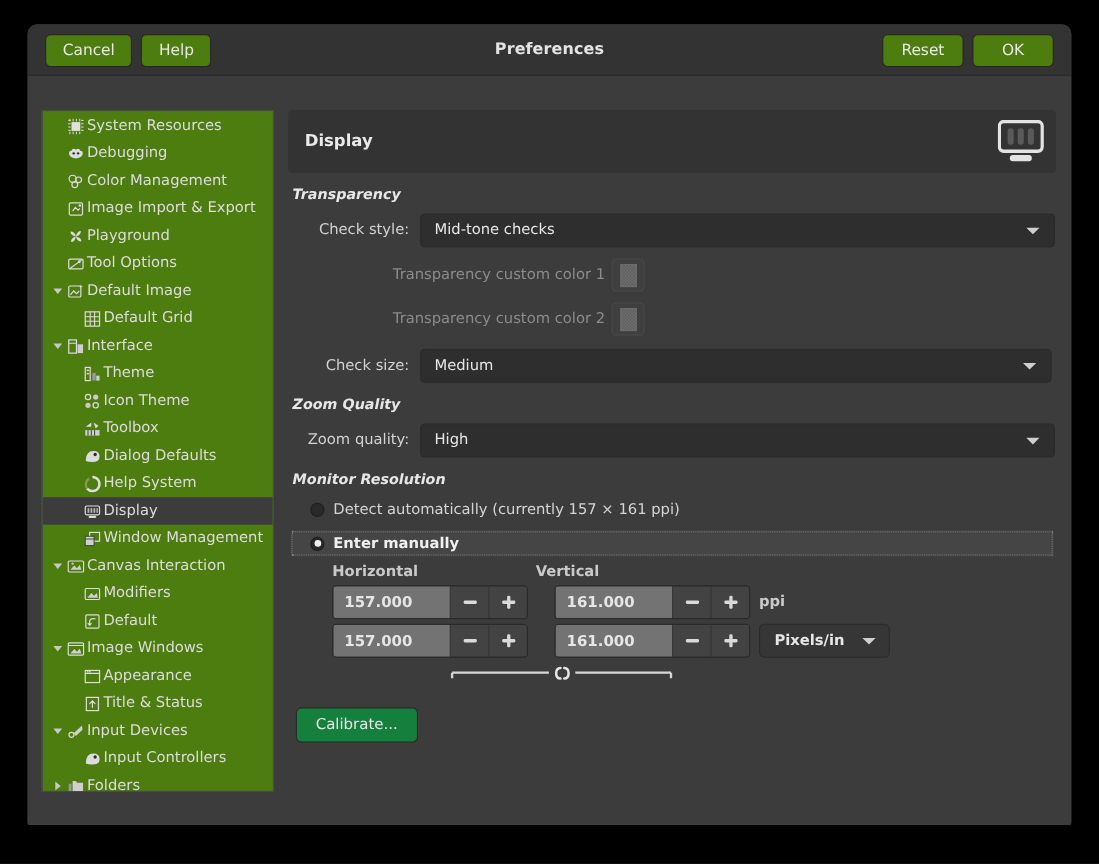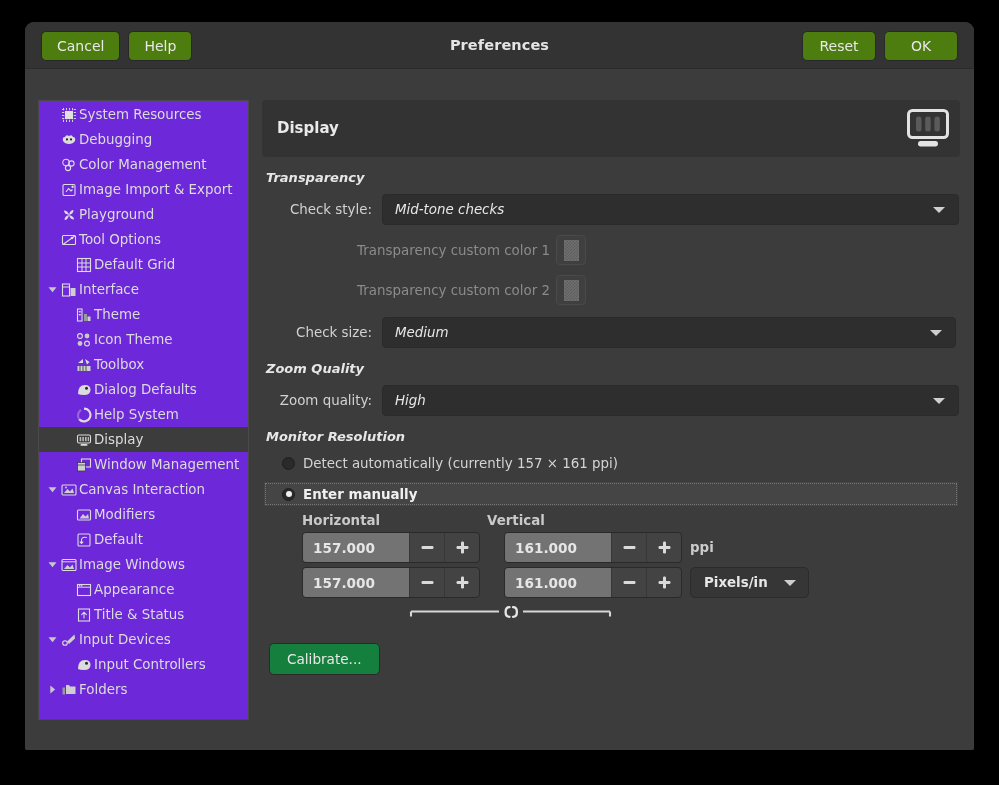--- a/index.html
+++ b/index.html
@@ -64,21 +64,21 @@
     top: 48px; left: 0;
     width: 949px; height: 680px;
     background: #3c3c3c;
   }
 
   
   #sidebar-wrap {
     position: absolute;
     left: 13px; top: 30px;
     width: 211px; height: 620px;
-    background: #6d28d9;
+    background: #4d7c0f;
     border: 1px solid #4a4a4a;
     overflow: hidden;
   }
   #sidebar {
     position: absolute;
     left: 0; top: 0; right: 0;
     padding-top: 1px;
   }
   .tree-row {
     display: flex;
@@ -163,21 +163,21 @@
     background: #2e2e2e;
     border: 1px solid #2a2a2a;
     border-radius: 4px;
     color: #e7e7e7;
     font-size: 13.4px;
     display: flex;
     align-items: center;
     padding: 0 8px 0 12px;
     cursor: pointer;
   }
-  .combo .cval { flex: 1; font-style: italic; }
+  .combo .cval { flex: 1; }
   .combo .arrow {
     width: 0; height: 0;
     border-left: 6px solid transparent;
     border-right: 6px solid transparent;
     border-top: 6px solid #cfcfcf;
     margin-left: 8px; margin-right: 5px;
   }
 
   
   .swatch-btn {
@@ -402,20 +402,35 @@
             <span class="expander"></span>
             <span class="ti">
               <svg width="16" height="16" viewBox="0 0 16 16">
                 <rect x="1.5" y="3.5" width="13" height="9" rx="1" fill="none" stroke="#dcdcdc" stroke-width="1.1"></rect>
                 <path d="M2 12.5 L14 3.8" stroke="#dcdcdc" stroke-width="1.1"></path>
                 <circle cx="11" cy="6" r="1.3" fill="#dcdcdc"></circle>
               </svg>
             </span>
             <span class="tlabel">Tool Options</span>
           </div>
+          <div class="tree-row indent-0">
+            <span class="expander">
+              <svg width="11" height="11" viewBox="0 0 11 11">
+                <path d="M1.5 3.3 L9.5 3.3 L5.5 8.2 Z" fill="#c8c8c8"></path>
+              </svg>
+            </span>
+            <span class="ti">
+              <svg width="16" height="16" viewBox="0 0 16 16">
+                <rect x="1.5" y="3" width="11" height="10" rx="1" fill="none" stroke="#dcdcdc" stroke-width="1.1"></rect>
+                <path d="M3 11 L6 7.5 L8.5 10 L11 7.5" fill="none" stroke="#dcdcdc" stroke-width="1.1"></path>
+                <path d="M12.5 1.5 L13 3 L14.5 3.5 L13 4 L12.5 5.5 L12 4 L10.5 3.5 L12 3 Z" fill="#dcdcdc"></path>
+              </svg>
+            </span>
+            <span class="tlabel">Default Image</span>
+          </div>
           <div class="tree-row indent-1">
             <span class="expander"></span>
             <span class="ti">
               <svg width="16" height="16" viewBox="0 0 16 16">
                 <rect x="1.5" y="1.5" width="13" height="13" fill="none" stroke="#dcdcdc" stroke-width="1.1"></rect>
                 <path d="M6 1.5 L6 14.5 M10 1.5 L10 14.5 M1.5 6 L14.5 6 M1.5 10 L14.5 10" stroke="#dcdcdc" stroke-width="1"></path>
               </svg>
             </span>
             <span class="tlabel">Default Grid</span>
           </div>

